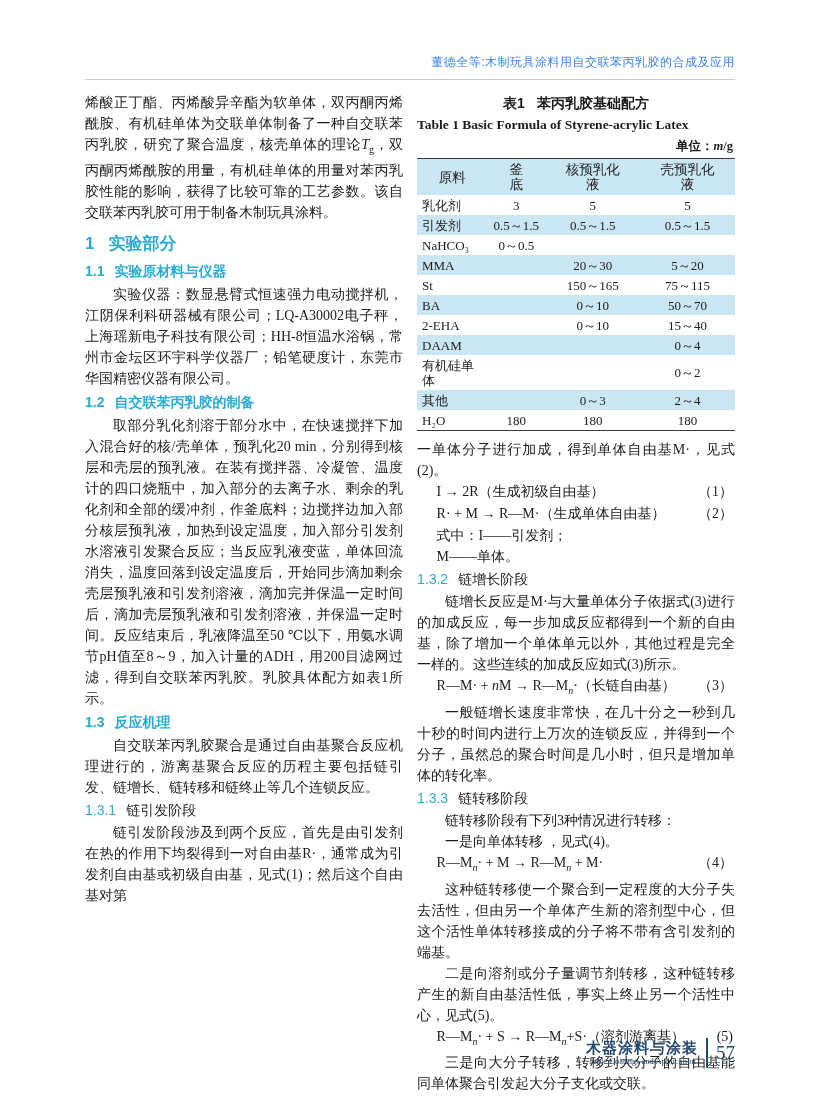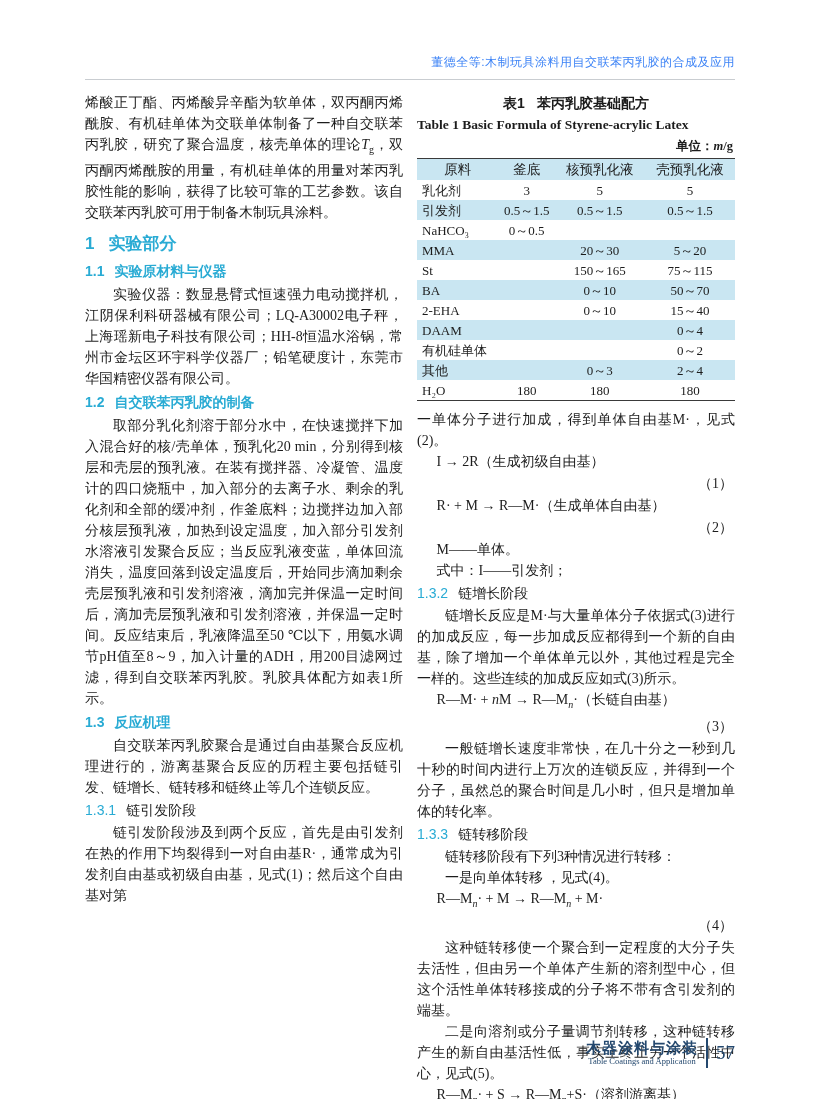--- a/index.html
+++ b/index.html
@@ -29,21 +29,21 @@
     display:flex;gap:14px;
   }
   .col{width:318px;flex:0 0 318px;}
   .para{
     font-size:14px;line-height:21px;text-align:justify;
     margin:0;text-indent:2em;
   }
   .para.noindent{text-indent:0;}
   .eq{
     display:flex;font-size:14px;line-height:22px;
-    padding-left:1.4em;align-items:baseline;flex-direction:column;
+    padding-left:1.4em;align-items:baseline;
   }
   .eq .formula{white-space:nowrap;}
   .eq .eq-num{margin-left:auto;padding-right:2px;}
   .eq-note{
     font-size:14px;line-height:21px;margin:0;padding-left:1.4em;
   }
   
   .h1{
     font-family:"Liberation Sans","DejaVu Sans",sans-serif;
     color:var(--heading-accent,#29abd4);
@@ -81,21 +81,21 @@
   }
   table.formula{
     width:318px;border-collapse:collapse;
     border-top:1.5px solid #3a3a3a;border-bottom:1.5px solid #3a3a3a;
     font-size:13px;margin-bottom:8px;
     font-family:"Liberation Serif","DejaVu Serif",serif;
   }
   table.formula th{
     background:var(--table-stripe,#c9e6f2);
     font-weight:normal;font-size:13.5px;
-    padding:3px 6px;text-align:center;line-height:15px;margin-left:20px;
+    padding:3px 16px;text-align:center;line-height:15px;margin-left:20px;
   }
   table.formula td{
     padding:2.5px 2px;text-align:center;line-height:15px;
   }
   table.formula td.col-name{text-align:left;padding-left:5px;}
   table.formula tbody tr:nth-child(even){background:var(--table-stripe,#c9e6f2);}
   
   .footer{
     position:absolute;top:1038px;left:85px;width:650px;
     display:flex;justify-content:flex-end;align-items:center;
@@ -246,22 +246,22 @@
       <p class="para noindent">一单体分子进行加成，得到单体自由基M·，见式(2)。</p>
 
       <div class="eq">
         <span class="formula">I → 2R（生成初级自由基）</span>
         <span class="eq-num">（1）</span>
       </div>
       <div class="eq">
         <span class="formula">R· + M → R—M·（生成单体自由基）</span>
         <span class="eq-num">（2）</span>
       </div>
+      <p class="eq-note">式中：I——引发剂；</p>
       <p class="eq-note">M——单体。</p>
-      <p class="eq-note">式中：I——引发剂；</p>
 
       <div class="h3">
         <span class="sec-num">1.3.2</span><span>链增长阶段</span>
       </div>
       <p class="para">链增长反应是M·与大量单体分子依据式(3)进行的加成反应，每一步加成反应都得到一个新的自由基，除了增加一个单体单元以外，其他过程是完全一样的。这些连续的加成反应如式(3)所示。</p>
       <div class="eq">
         <span class="formula">R—M· + <i>n</i>M → R—M<sub><i>n</i></sub>·（长链自由基）</span>
         <span class="eq-num">（3）</span>
       </div>
       <p class="para">一般链增长速度非常快，在几十分之一秒到几十秒的时间内进行上万次的连锁反应，并得到一个分子，虽然总的聚合时间是几小时，但只是增加单体的转化率。</p>

